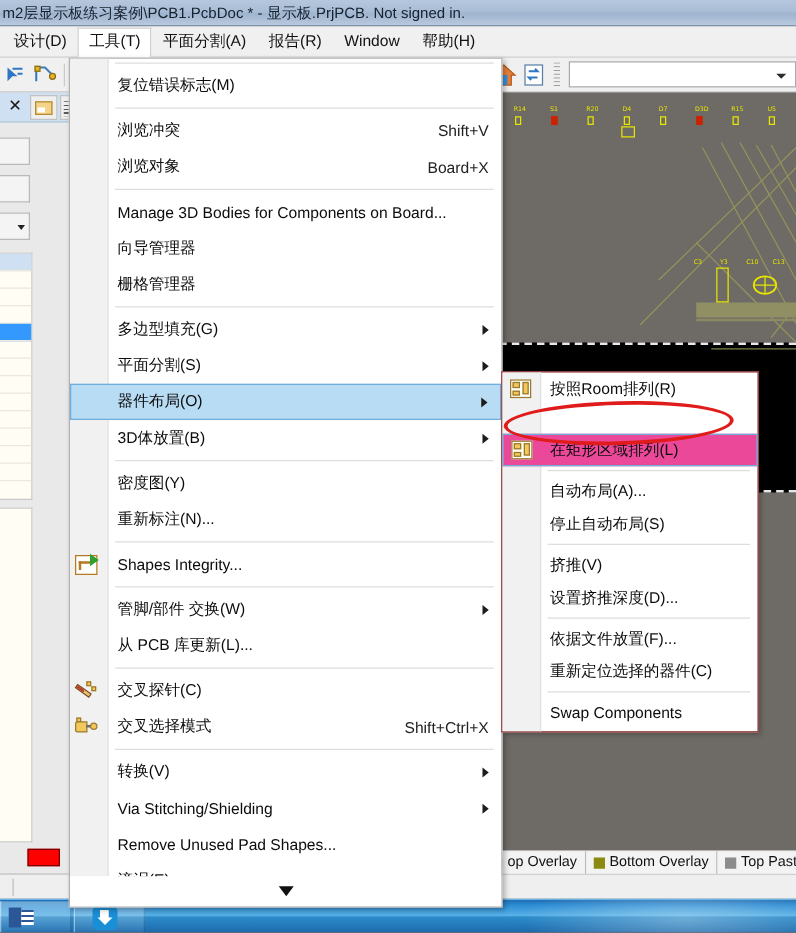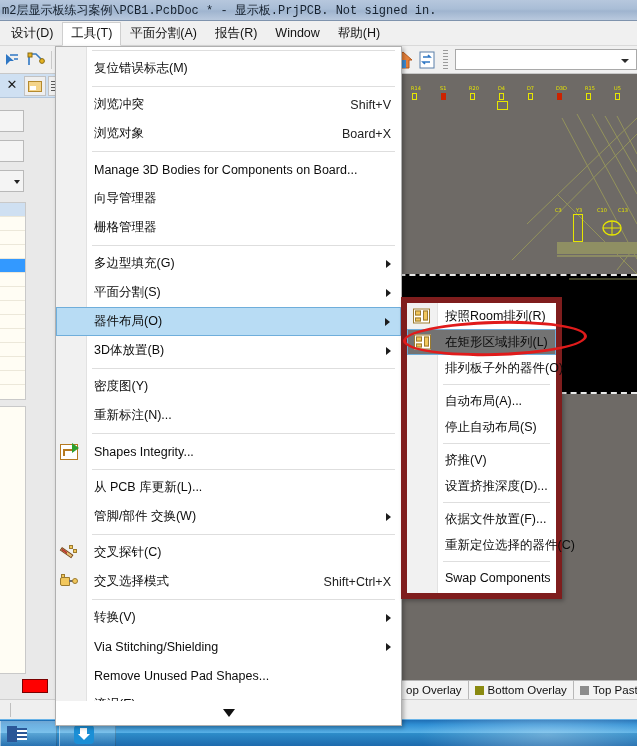--- a/index.html
+++ b/index.html
@@ -14,21 +14,21 @@
 
   
   .titlebar {
     position: absolute; left: 0; top: 0; width: 637px; height: 21px;
     background: linear-gradient(to bottom, #b6c7dd 0%, #a9bdd6 45%, #9fb4cf 55%, #b9c9de 100%);
     border-bottom: 1px solid #7f93ad;
     overflow: hidden;
   }
   .titlebar-text {
     position: absolute; left: 2px; top: 2px;
-    font-size: 12px; color: #16212e; white-space: nowrap; font-family: Liberation Mono, monospace;
+    font-size: 12px; color: #16212e; white-space: nowrap;
   }
 
   
   .menubar {
     position: absolute; left: 0; top: 21px; width: 637px; height: 25px;
     background: #f0f0f0;
     border-bottom: 1px solid #d9d9d9;
   }
   .menubar-inner { display: flex; align-items: center; height: 25px; padding-left: 2px; }
   .menu-top {
@@ -169,35 +169,35 @@
     position: absolute; left: 0; bottom: 0; width: 100%; height: 24px;
     background: #fff; display: flex; align-items: center; justify-content: center;
   }
   .dd-scrolldown .tri {
     width: 0; height: 0; border-left: 6px solid transparent;
     border-right: 6px solid transparent; border-top: 8px solid #111;
   }
 
   
   .submenu {
-    position: absolute; left: 401px; top: 297px; width: 161px;
-    background: #ffffff; border: 6px solid #7f1d1d;
+    position: absolute; left: 401px; top: 297px; width: 206px;
+    background: #ffffff; border: 1px solid #7f1d1d;
     box-shadow: 2px 2px 4px rgba(0,0,0,0.28);
     z-index: 110; padding-bottom: 2px; text-align: center;
   }
   .sm-gutter {
     position: absolute; left: 0; top: 0; width: 31px; height: 100%;
     background: #f1f1f1; border-right: 1px solid #e2e2e2;
   }
   .sm-item {
     position: relative; height: 26px; display: flex; align-items: center;
     padding-left: 38px; padding-right: 10px; font-size: 12.5px; color: #0c0c0c;
     white-space: nowrap;
   }
-  .sm-item.sel { background: #737373; border: 1px solid #6faedb; padding-left: 37px; }
+  .sm-item.sel { background: #ec4899; border: 1px solid #6faedb; padding-left: 37px; margin-top: 23px; }
   .sm-sep { height: 1px; background: #dedede; margin: 3px 6px 3px 36px; }
 
   
   .arr-icon {
     position: absolute; left: 6px; top: 50%; transform: translateY(-50%);
     width: 17px; height: 15px; background: #fff;
     border: 1px solid #9b7a2e;
   }
   .arr-icon i { position: absolute; background: #f2c75c; border: 1px solid #9b7a2e; }
   .arr-icon i.a { left: 1px; top: 1px; width: 6px; height: 5px; }
@@ -559,25 +559,25 @@
         <div class="dd-sep"></div>
         <div class="dd-item">
           <span class="si-icon">
             <span class="w"></span>
             <span class="g"></span>
           </span>
           <span class="lbl">Shapes Integrity...</span>
         </div>
         <div class="dd-sep"></div>
         <div class="dd-item">
-          <span class="lbl">从 PCB 库更新(L)...</span>
-        </div>
-        <div class="dd-item">
           <span class="lbl">管脚/部件 交换(W)</span>
           <span class="arrow"></span>
+        </div>
+        <div class="dd-item">
+          <span class="lbl">从 PCB 库更新(L)...</span>
         </div>
         <div class="dd-sep"></div>
         <div class="dd-item">
           <span class="cp-icon">
             <span class="sq1"></span>
             <span class="sq2"></span>
             <span class="pen"></span>
           </span>
           <span class="lbl">交叉探针(C)</span>
         </div>
@@ -624,23 +624,20 @@
           <span>按照Room排列(R)</span>
         </div>
         <div class="sm-item sel">
           <span class="arr-icon">
             <i class="a"></i>
             <i class="b"></i>
             <i class="c"></i>
           </span>
           <span>在矩形区域排列(L)</span>
         </div>
-        <div class="sm-item">
-          <span>排列板子外的器件(O)</span>
-        </div>
         <div class="sm-sep"></div>
         <div class="sm-item">
           <span>自动布局(A)...</span>
         </div>
         <div class="sm-item">
           <span>停止自动布局(S)</span>
         </div>
         <div class="sm-sep"></div>
         <div class="sm-item">
           <span>挤推(V)</span>

